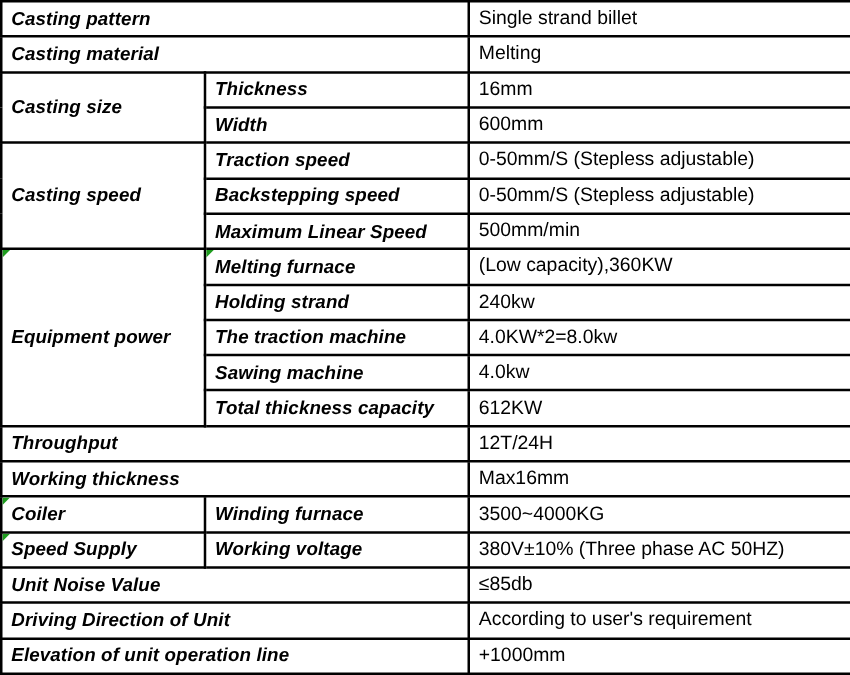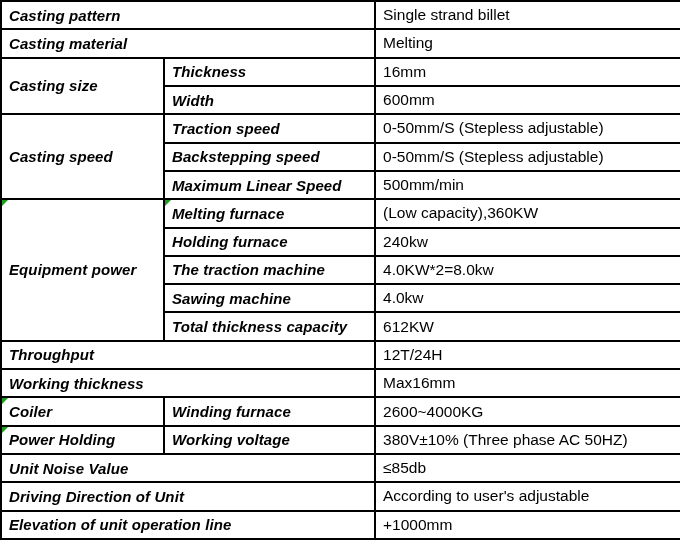--- a/index.html
+++ b/index.html
@@ -96,21 +96,21 @@
         <span class="corner-marker"></span>
         <span>Equipment power</span>
       </td>
       <td class="label">
         <span class="corner-marker"></span>
         <span>Melting furnace</span>
       </td>
       <td class="value">(Low capacity),360KW</td>
     </tr>
     <tr>
-      <td class="label">Holding furnace</td>
+      <td class="label">Holding strand</td>
       <td class="value">240kw</td>
     </tr>
     <tr>
       <td class="label">The traction machine</td>
       <td class="value">4.0KW*2=8.0kw</td>
     </tr>
     <tr>
       <td class="label">Sawing machine</td>
       <td class="value">4.0kw</td>
     </tr>
@@ -125,36 +125,36 @@
     <tr>
       <td class="label" colspan="2">Working thickness</td>
       <td class="value">Max16mm</td>
     </tr>
     <tr>
       <td class="label">
         <span class="corner-marker"></span>
         <span>Coiler</span>
       </td>
       <td class="label">Winding furnace</td>
-      <td class="value">2600~4000KG</td>
+      <td class="value">3500~4000KG</td>
     </tr>
     <tr>
       <td class="label">
         <span class="corner-marker"></span>
-        <span>Power Holding</span>
+        <span>Speed Supply</span>
       </td>
       <td class="label">Working voltage</td>
       <td class="value">380V±10% (Three phase AC 50HZ)</td>
     </tr>
     <tr>
       <td class="label" colspan="2">Unit Noise Value</td>
       <td class="value">≤85db</td>
     </tr>
     <tr>
       <td class="label" colspan="2">Driving Direction of Unit</td>
-      <td class="value">According to user's adjustable</td>
+      <td class="value">According to user's requirement</td>
     </tr>
     <tr>
       <td class="label" colspan="2">Elevation of unit operation line</td>
       <td class="value">+1000mm</td>
     </tr>
   </tbody>
 </table>
 
 </body></html>

